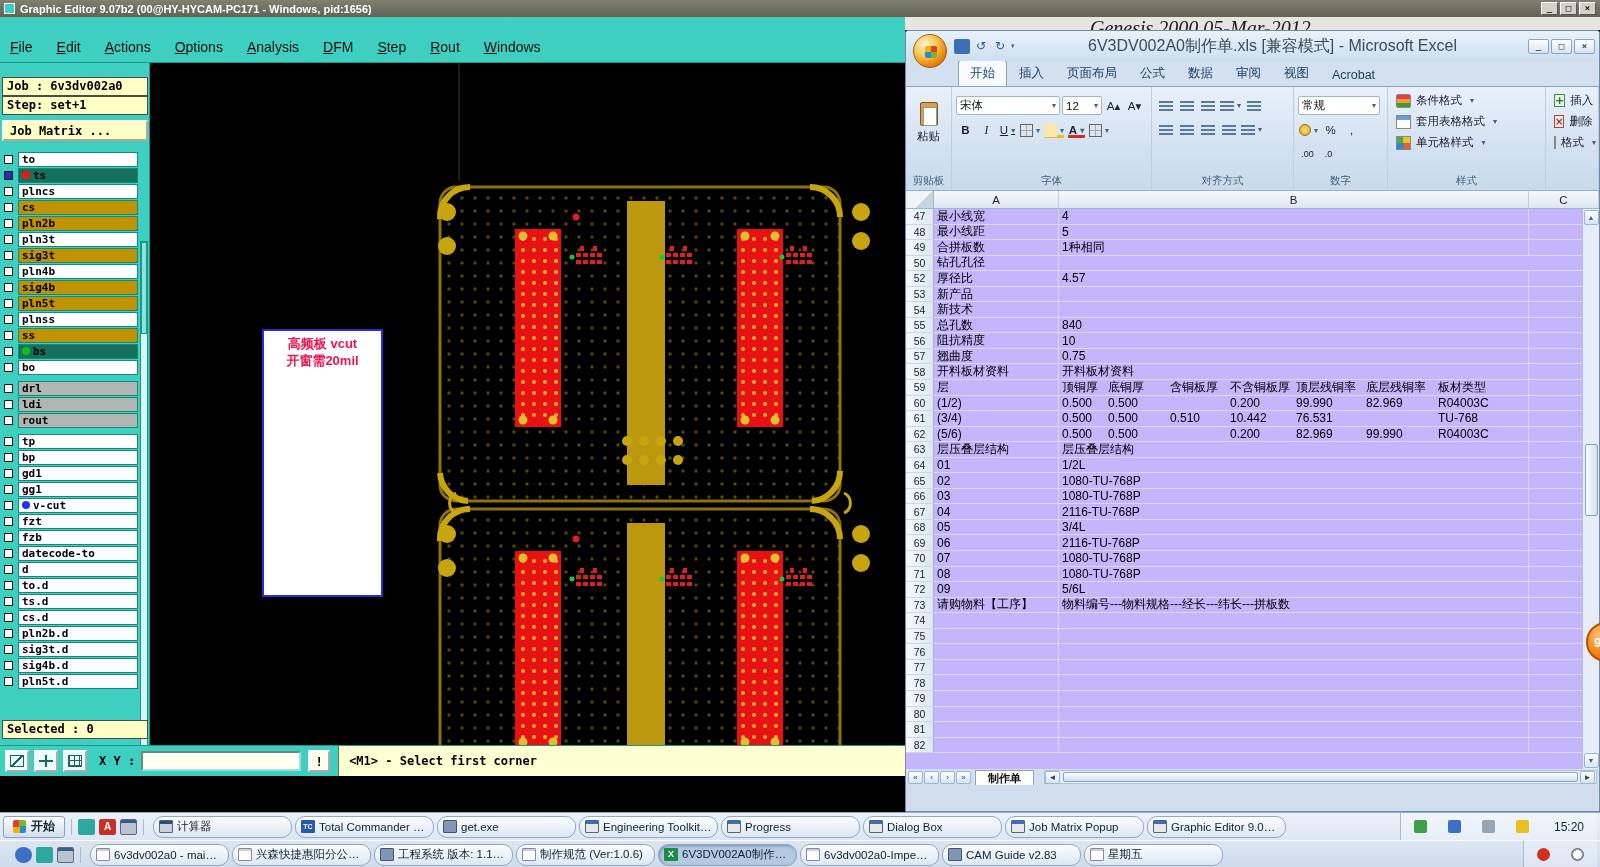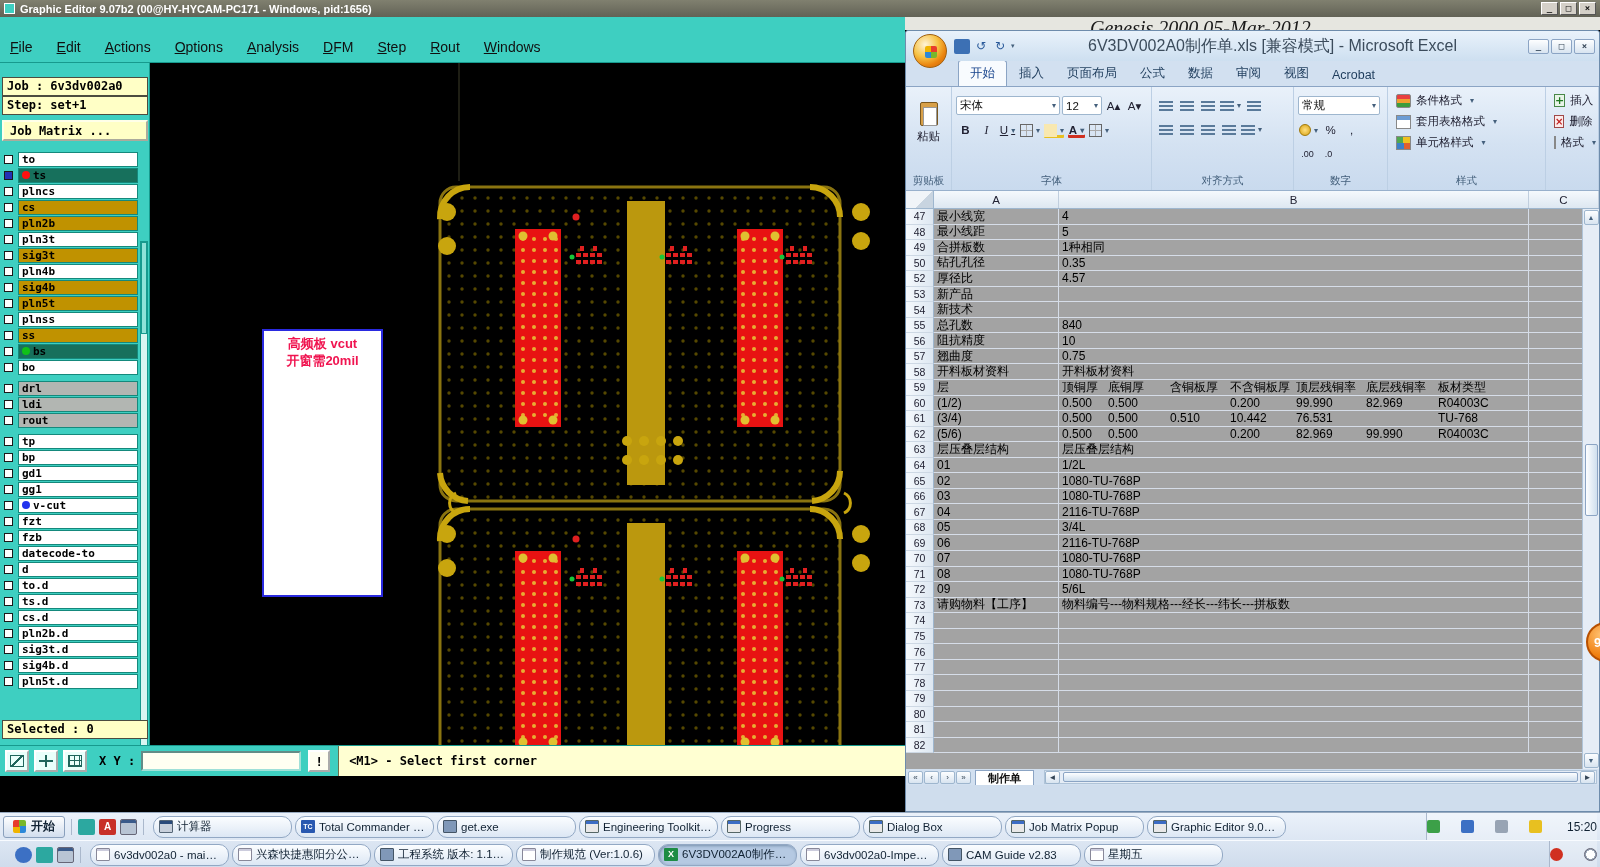--- a/index.html
+++ b/index.html
@@ -117,21 +117,21 @@
   #namebox .nb-arrow{margin-left:auto;border-left:1px solid #c8d4e0;align-self:stretch;display:flex;align-items:center;padding:0 3px;font-size:7px;color:#44607c}
   #fx-label{font:italic bold 13px "Liberation Serif",serif;color:#44607c;width:26px;text-align:center}
   #formula-field{flex:1;height:20px;background:#fff;border:1px solid #9eb6ce;font:12px "Liberation Sans",sans-serif;color:#111;
     display:flex;align-items:center;padding-left:5px}
 
   #x-sheetwrap{position:relative;height:578px;background:#fff;overflow:hidden}
   #x-colhdr{display:flex;height:18px;background:linear-gradient(#f5f9fd,#dde7f1);border-bottom:1px solid #9eb6ce}
   .corner{width:28px;flex:none;border-right:1px solid #9eb6ce;background:linear-gradient(135deg,#f0f4f8 60%,#c8d4e0 60%)}
   .colhdr{display:flex;align-items:center;justify-content:center;font-size:11.5px;color:#223;border-right:1px solid #c0cede}
   .colA-h{width:125px;flex:none}.colB-h{width:470px;flex:none}.colC-h{flex:1}
-  #x-grid{position:absolute;left:0;top:18px;right:17px;bottom:0;overflow:hidden;background:#a3a3a3}
+  #x-grid{position:absolute;left:0;top:18px;right:17px;bottom:0;overflow:hidden;background:#c4b5fd}
   .x-row{display:flex;height:15.55px}
   .x-rowhdr{width:28px;flex:none;background:linear-gradient(90deg,#f5f9fd,#dde7f1);border-right:1px solid #9eb6ce;
     border-bottom:1px solid #cdd8e4;font-size:10.5px;color:#223;display:flex;align-items:center;justify-content:center}
   .x-cell{border-right:1px solid #d6dde8;border-bottom:1px solid #d6dde8;font-size:12px;color:#000;
     display:flex;align-items:center;padding-left:3px;white-space:nowrap}
   .x-colA{width:125px;flex:none;overflow:hidden}
   .x-colB{width:470px;flex:none;overflow:visible;position:relative;z-index:1}
   .x-colC{flex:1;border-right:none}
   #x-vscroll{position:absolute;top:18px;right:0;bottom:0;width:17px;background:#e6edf6;border-left:1px solid #b0c4d8;
     display:flex;flex-direction:column;align-items:center}
@@ -168,21 +168,21 @@
     font-size:11.5px;color:#123;overflow:hidden;white-space:nowrap}
   .tb-btn.active{background:#b5c9e2;box-shadow:inset 1px 1px 3px #7890ac}
   .tb-label{overflow:hidden;text-overflow:ellipsis}
   .ic{width:14px;height:13px;flex:none;border-radius:1px}
   .ic-window{background:#e8e8e8;border:1px solid #566;box-shadow:inset 0 3px 0 #3c6cc4}
   .ic-doc{background:#fff;border:1px solid #889;box-shadow:inset 0 2px 0 #ccd}
   .ic-excel{background:#1c8c44;color:#fff;font:bold 9px/13px "Liberation Sans",sans-serif;text-align:center}
   .ic-calc{background:#c8d0dc;border:1px solid #567;box-shadow:inset 0 3px 0 #2a4a7a}
   .ic-tc{background:#2858b0;color:#fff;font:bold 7px/13px "Liberation Sans",sans-serif;text-align:center}
   .ic-app{background:#8098b8;border:1px solid #456}
-  .tray{margin-left:auto;display:flex;align-items:center;gap:21px;height:100%;padding:0 0;border-left:1px solid #aab8cc;background:rgba(255,255,255,.3);flex:none}
+  .tray{margin-left:auto;display:flex;align-items:center;gap:21px;height:100%;padding:0 13px;border-left:1px solid #aab8cc;background:rgba(255,255,255,.3);flex:none}
   .tray-ic{width:13px;height:13px;border-radius:2px}
   .t-green{background:#3ca048}.t-blue{background:#3c70c4}.t-gray{background:#98a4b4}.t-yellow{background:#e8c020}.t-red{background:#d03020;border-radius:50%}
   .t-clock{background:radial-gradient(#fff 55%,#98a4b4 58%);border:1px solid #667;border-radius:50%}
   #clock{font-size:12px;color:#123;margin-left:4px}
 </style>
 </head>
 <body>
 
 <div id="screen">
 
@@ -688,21 +688,20 @@
           </div>
           <div class="x-row">
             <div class="x-rowhdr">49</div>
             <div class="x-cell x-colA">合拼板数</div>
             <div class="x-cell x-colB">1种相同</div>
             <div class="x-cell x-colC"></div>
           </div>
           <div class="x-row">
             <div class="x-rowhdr">50</div>
             <div class="x-cell x-colA">钻孔孔径</div>
-            <div class="x-cell x-colB">0.35</div>
             <div class="x-cell x-colC"></div>
           </div>
           <div class="x-row">
             <div class="x-rowhdr">52</div>
             <div class="x-cell x-colA">厚径比</div>
             <div class="x-cell x-colB">4.57</div>
             <div class="x-cell x-colC"></div>
           </div>
           <div class="x-row">
             <div class="x-rowhdr">53</div>

